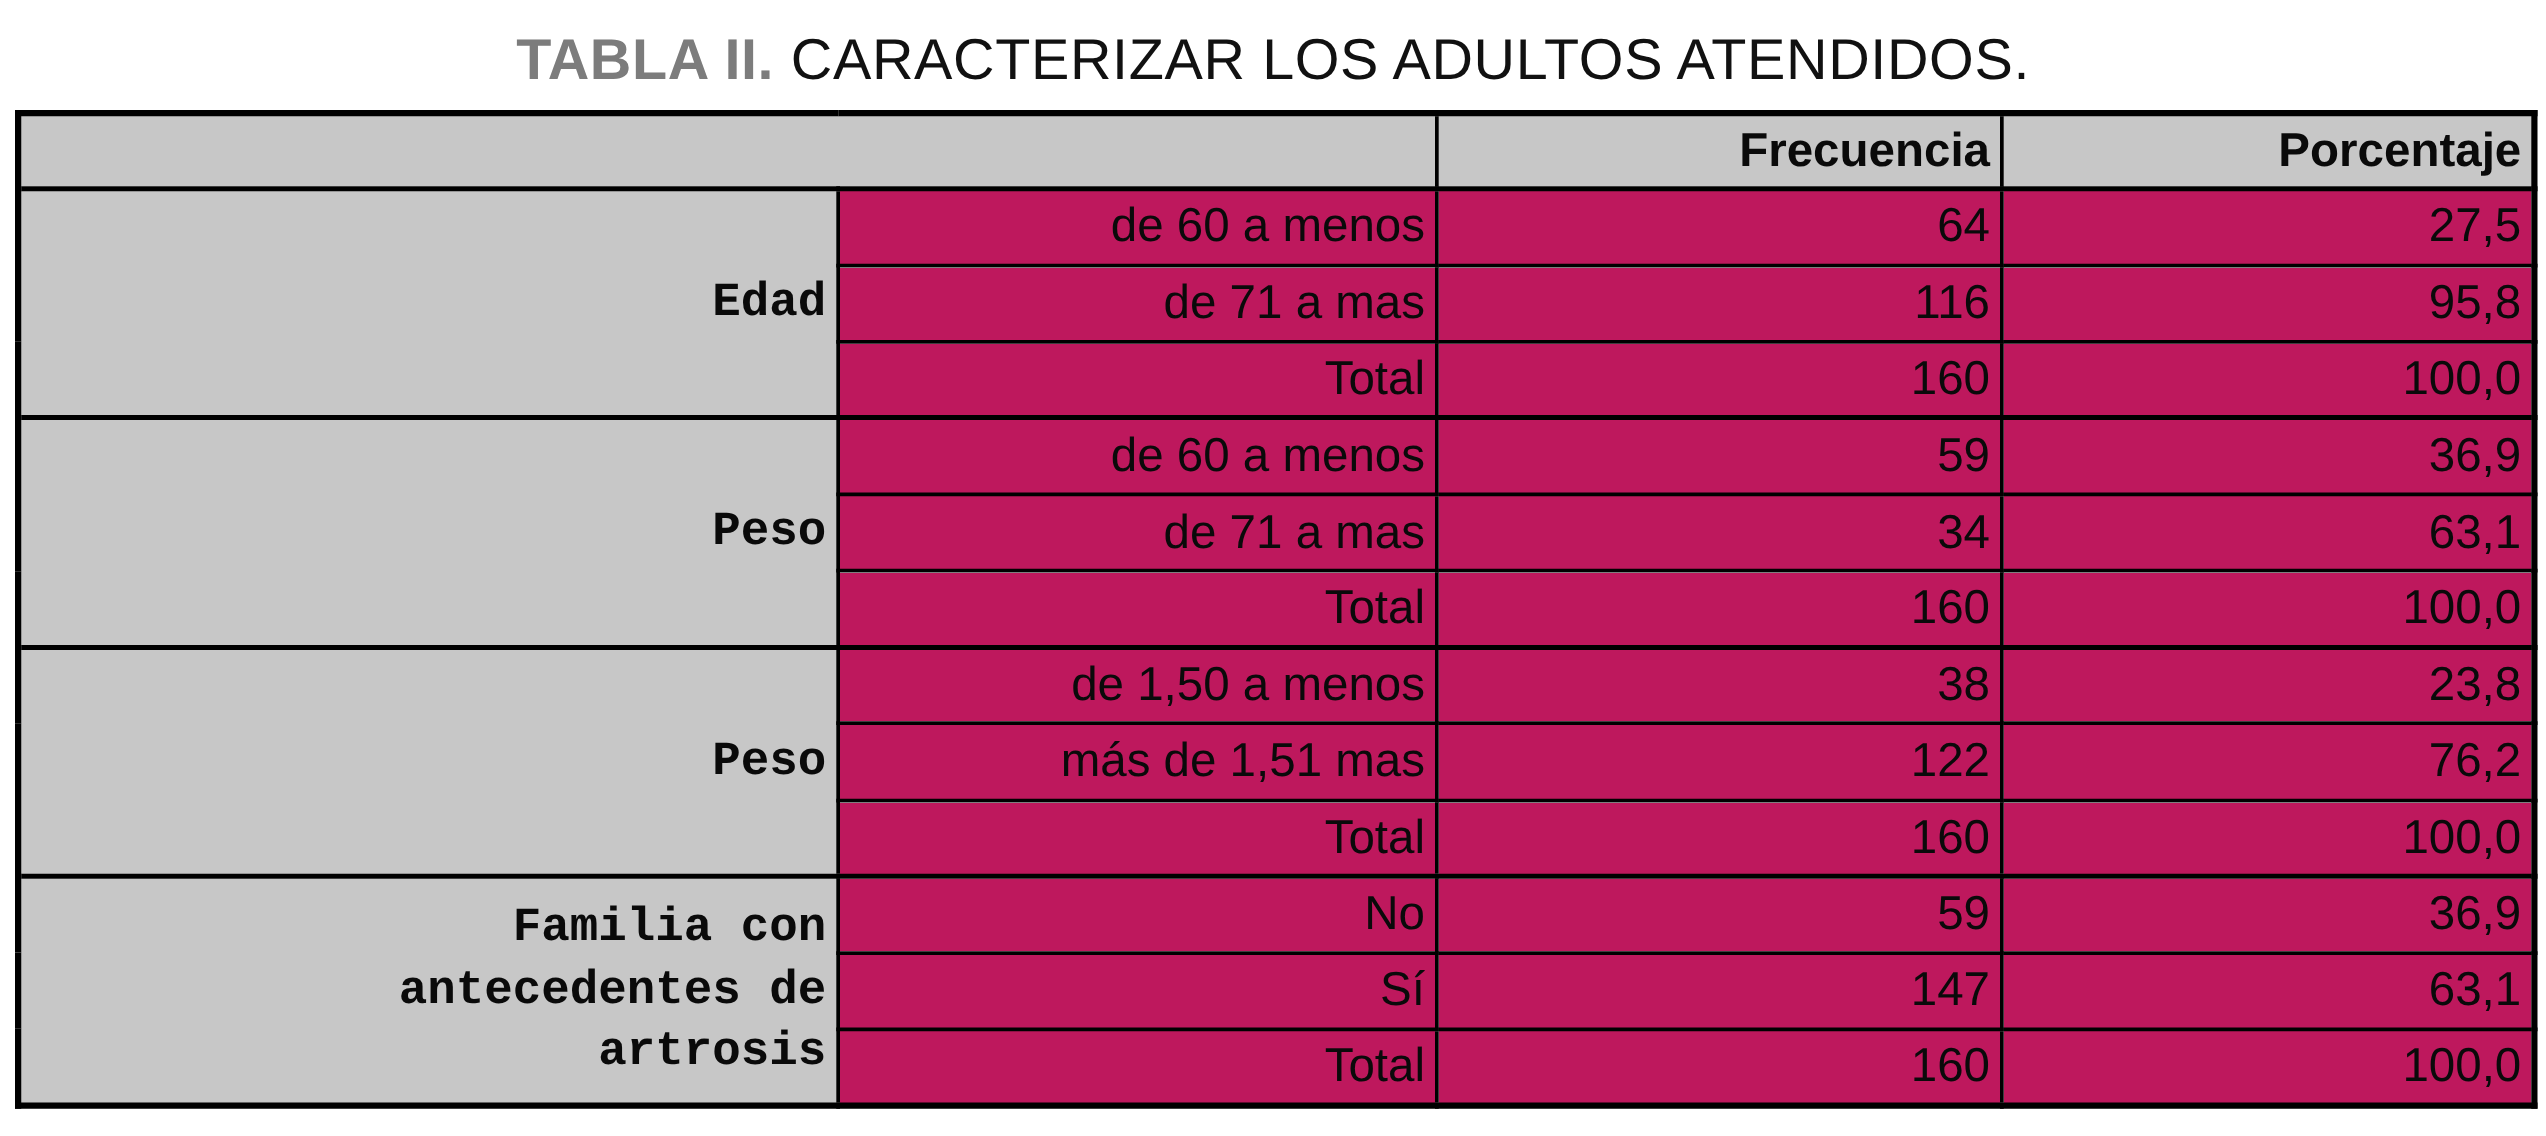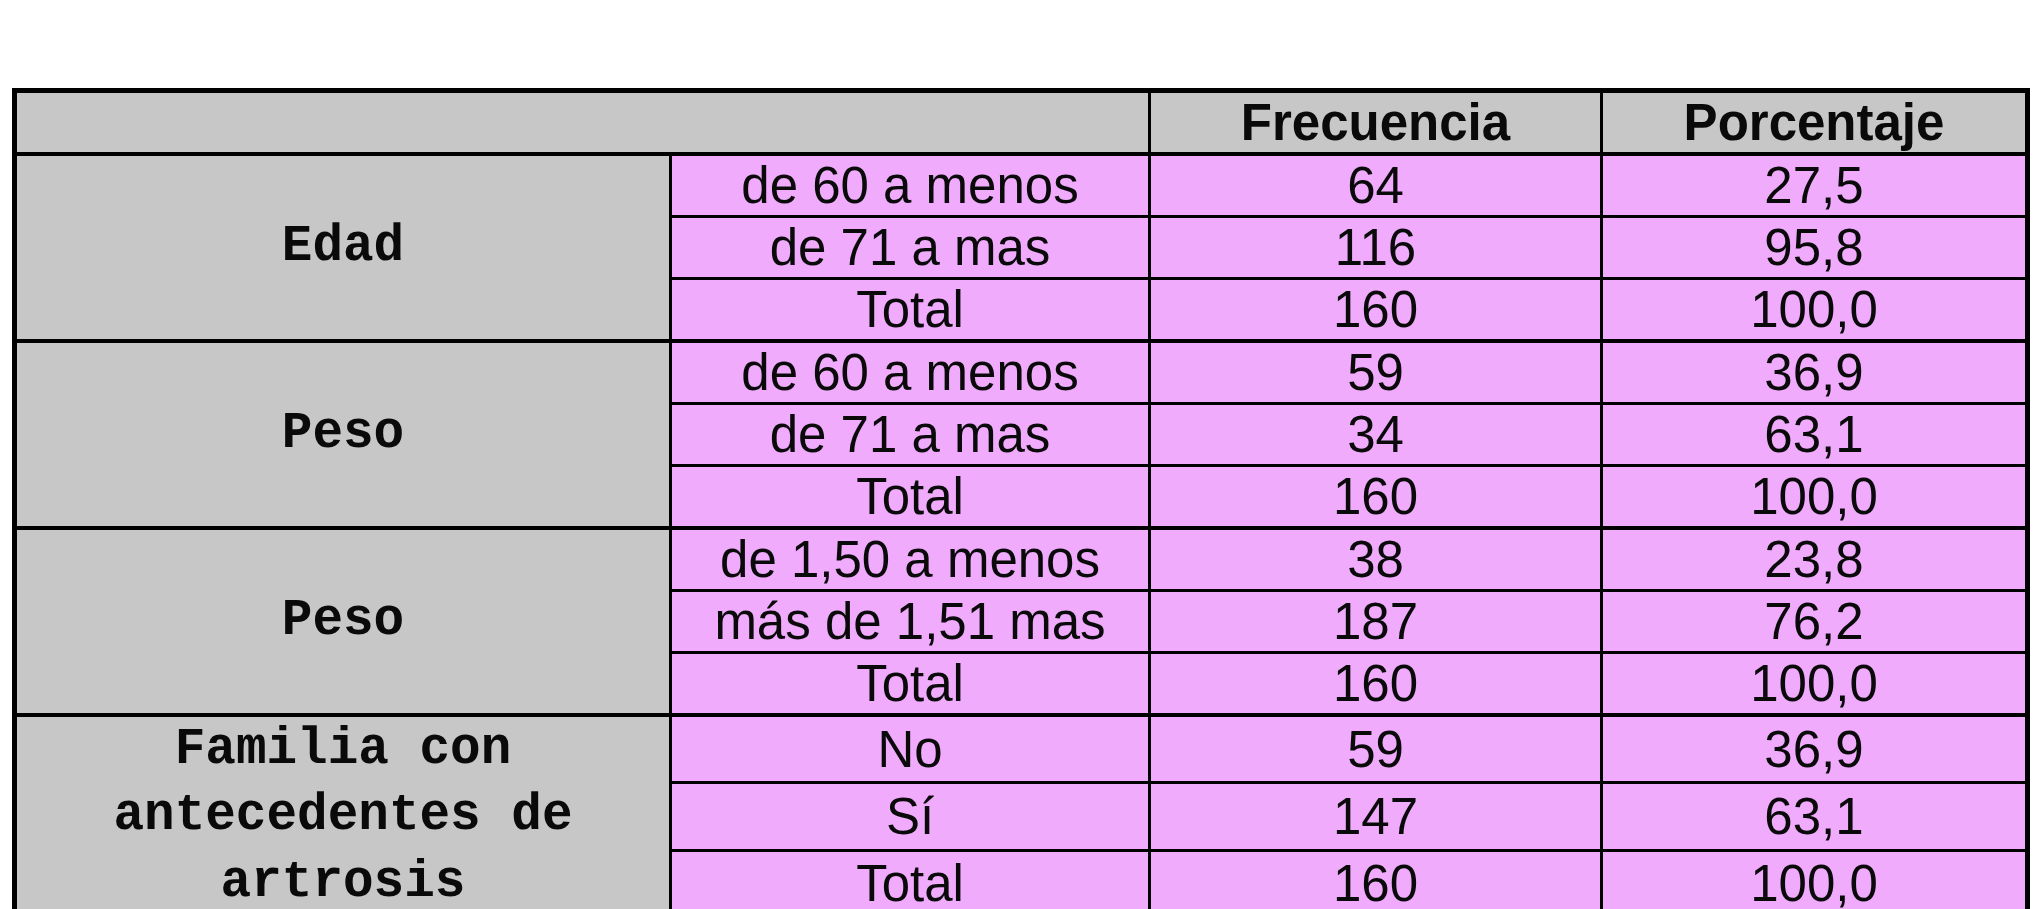--- a/index.html
+++ b/index.html
@@ -32,51 +32,55 @@
     border-collapse: collapse;
     table-layout: fixed;
     border: 5px solid #000000;
   }
   col.c-group { width: 656px; }
   col.c-cat   { width: 479px; }
   col.c-freq  { width: 452px; }
   col.c-pct   { width: 426px; }
   th, td {
     border: 3px solid #000000;
-    text-align: center;
+    text-align: right;
     vertical-align: middle;
     padding: 0 8px;
-    font-size: 51px;
+    font-size: 38px;
     color: #0a0a0a;
     overflow: hidden;
   }
   thead th {
     background: #c7c7c7;
     font-weight: bold;
     height: 56px;
   }
   tbody { border-top: 4px solid #000000; }
   tbody tr { height: 61px; }
-  td { background: #f0abfc; font-weight: normal; }
+  td { background: #be185d; font-weight: normal; }
   th.groupcell {
     background: #c7c7c7;
     font-weight: bold;
     font-family: Liberation Mono, monospace;
   }
   th.groupcell .wrap {
     display: inline-block;
     max-width: 500px;
     line-height: 1.3;
   }
 </style>
 </head>
 <body>
 
 <div class="page">
 
+  <div class="caption">
+    <span class="accent">TABLA II.</span>
+    <span class="rest">CARACTERIZAR LOS ADULTOS ATENDIDOS.</span>
+  </div>
 
   <div class="tablewrap">
     <table class="data">
       <colgroup>
         <col class="c-group">
         <col class="c-cat">
         <col class="c-freq">
         <col class="c-pct">
       </colgroup>
       <thead>
@@ -127,21 +131,21 @@
 
       <tbody>
         <tr>
           <th class="groupcell" rowspan="3"><span class="wrap">Peso</span></th>
           <td>de 1,50 a menos</td>
           <td>38</td>
           <td>23,8</td>
         </tr>
         <tr>
           <td>más de 1,51 mas</td>
-          <td>187</td>
+          <td>122</td>
           <td>76,2</td>
         </tr>
         <tr>
           <td>Total</td>
           <td>160</td>
           <td>100,0</td>
         </tr>
       </tbody>
 
       <tbody>

